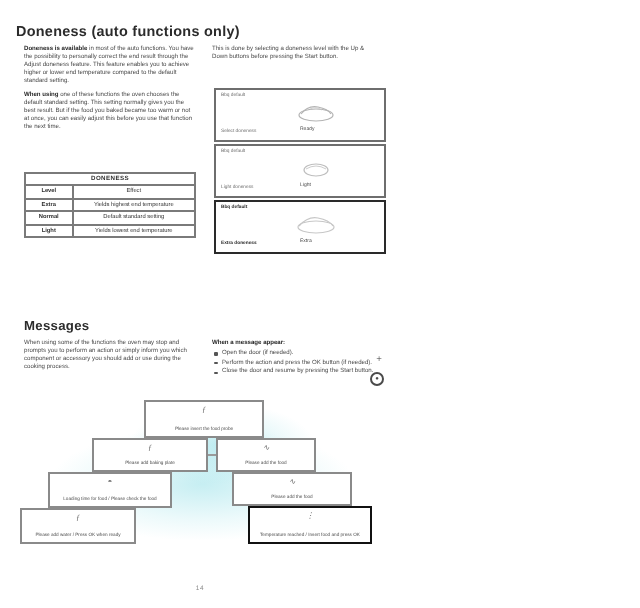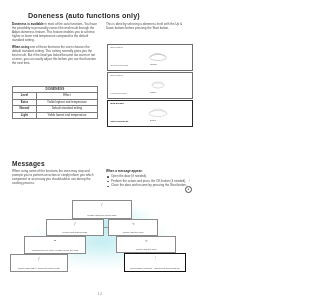--- a/index.html
+++ b/index.html
@@ -6,21 +6,21 @@
   body{
     width:200px;height:304px;background:#ffffff;
     font-family:"Liberation Sans",sans-serif;
     color:#3a3a3a;overflow:hidden;position:relative;
     -webkit-font-smoothing:none;
   }
   .page{position:absolute;inset:0;}
 
   
   .h1{
-    position:absolute;left:28px;top:11px;
+    position:absolute;left:8px;top:11px;
     font-size:7.2px;font-weight:bold;letter-spacing:.15px;
     color:#2b2b2b;
   }
   .h2{
     position:absolute;left:12px;top:160px;
     font-size:6.6px;font-weight:bold;letter-spacing:.15px;
     color:#2b2b2b;
   }
 
   

